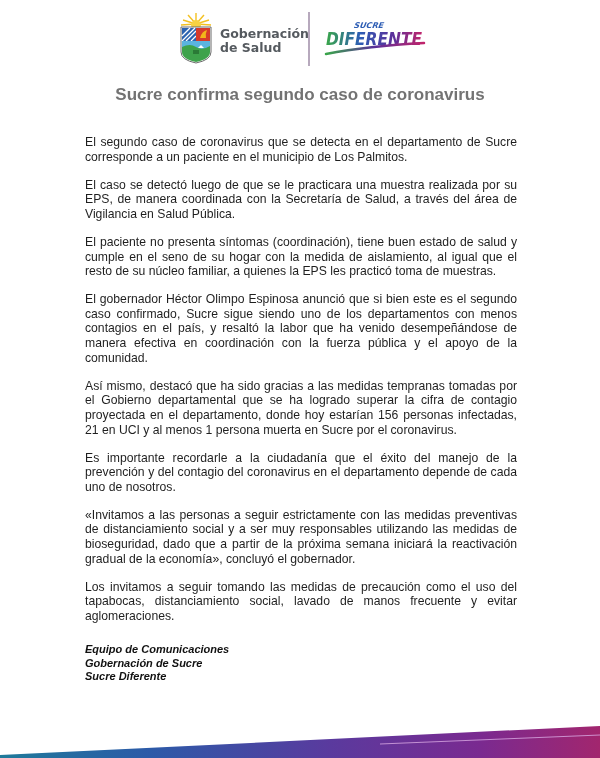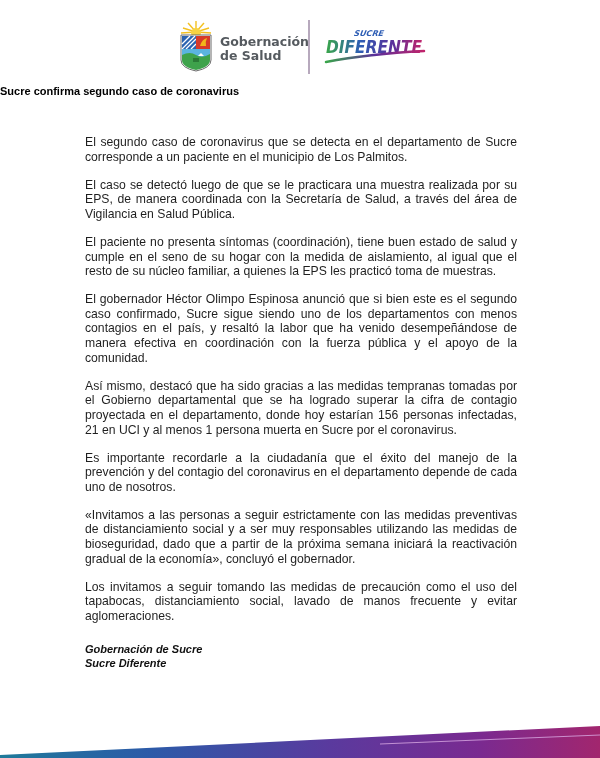--- a/index.html
+++ b/index.html
@@ -10,21 +10,21 @@
     body {
       width: 600px;
       height: 758px;
       position: relative;
       overflow: hidden;
       font-family: "Liberation Sans", sans-serif;
       color: #1a1a1a;
     }
     .header {
       position: absolute;
-      top: 16px;
+      top: 8px;
       left: 0;
       width: 600px;
       height: 60px;
     }
     .crest {
       position: absolute;
       left: 178px;
       top: 4px;
       width: 36px;
       height: 52px;
@@ -52,23 +52,24 @@
       left: 318px;
       top: 8px;
       width: 110px;
       height: 44px;
     }
     .title {
       position: absolute;
       top: 85px;
       left: 0;
       width: 600px;
+      text-align: center;
       font-weight: bold;
-      font-size: 11px;
-      color: #000000;
+      font-size: 17px;
+      color: #737373;
     }
     .content {
       position: absolute;
       top: 115px;
       left: 85px;
       width: 432px;
       margin-top: 20px;
     }
     .para {
       margin: 0 0 13.5px 0;
@@ -166,20 +167,21 @@
   <p class="para">El caso se detectó luego de que se le practicara una muestra realizada por su EPS, de manera coordinada con la Secretaría de Salud, a través del área de Vigilancia en Salud Pública.</p>
   <p class="para">El paciente no presenta síntomas (coordinación), tiene buen estado de salud y cumple en el seno de su hogar con la medida de aislamiento, al igual que el resto de su núcleo familiar, a quienes la EPS les practicó toma de muestras.</p>
   <p class="para">El gobernador Héctor Olimpo Espinosa anunció que si bien este es el segundo caso confirmado, Sucre sigue siendo uno de los departamentos con menos contagios en el país, y resaltó la labor que ha venido desempeñándose de manera efectiva en coordinación con la fuerza pública y el apoyo de la comunidad.</p>
   <p class="para">Así mismo, destacó que ha sido gracias a las medidas tempranas tomadas por el Gobierno departamental que se ha logrado superar la cifra de contagio proyectada en el departamento, donde hoy estarían 156 personas infectadas, 21 en UCI y al menos 1 persona muerta en Sucre por el coronavirus.</p>
   <p class="para">Es importante recordarle a la ciudadanía que el éxito del manejo de la prevención y del contagio del coronavirus en el departamento depende de cada uno de nosotros.</p>
   <p class="para">«Invitamos a las personas a seguir estrictamente con las medidas preventivas de distanciamiento social y a ser muy responsables utilizando las medidas de bioseguridad, dado que a partir de la próxima semana iniciará la reactivación gradual de la economía», concluyó el gobernador.</p>
   <p class="para">Los invitamos a seguir tomando las medidas de precaución como el uso del tapabocas, distanciamiento social, lavado de manos frecuente y evitar aglomeraciones.</p>
 </div>
 
 <div class="signature">
+  <div>Equipo de Comunicaciones</div>
   <div>Gobernación de Sucre</div>
   <div>Sucre Diferente</div>
 </div>
 
 <svg class="footer" viewBox="0 0 600 38" preserveAspectRatio="none">
   <defs>
     <linearGradient id="footGrad" x1="0" y1="0" x2="1" y2="0">
       <stop offset="0" stop-color="#1f7a9a"></stop>
       <stop offset="0.25" stop-color="#2c5aa8"></stop>
       <stop offset="0.55" stop-color="#5a3a9e"></stop>

